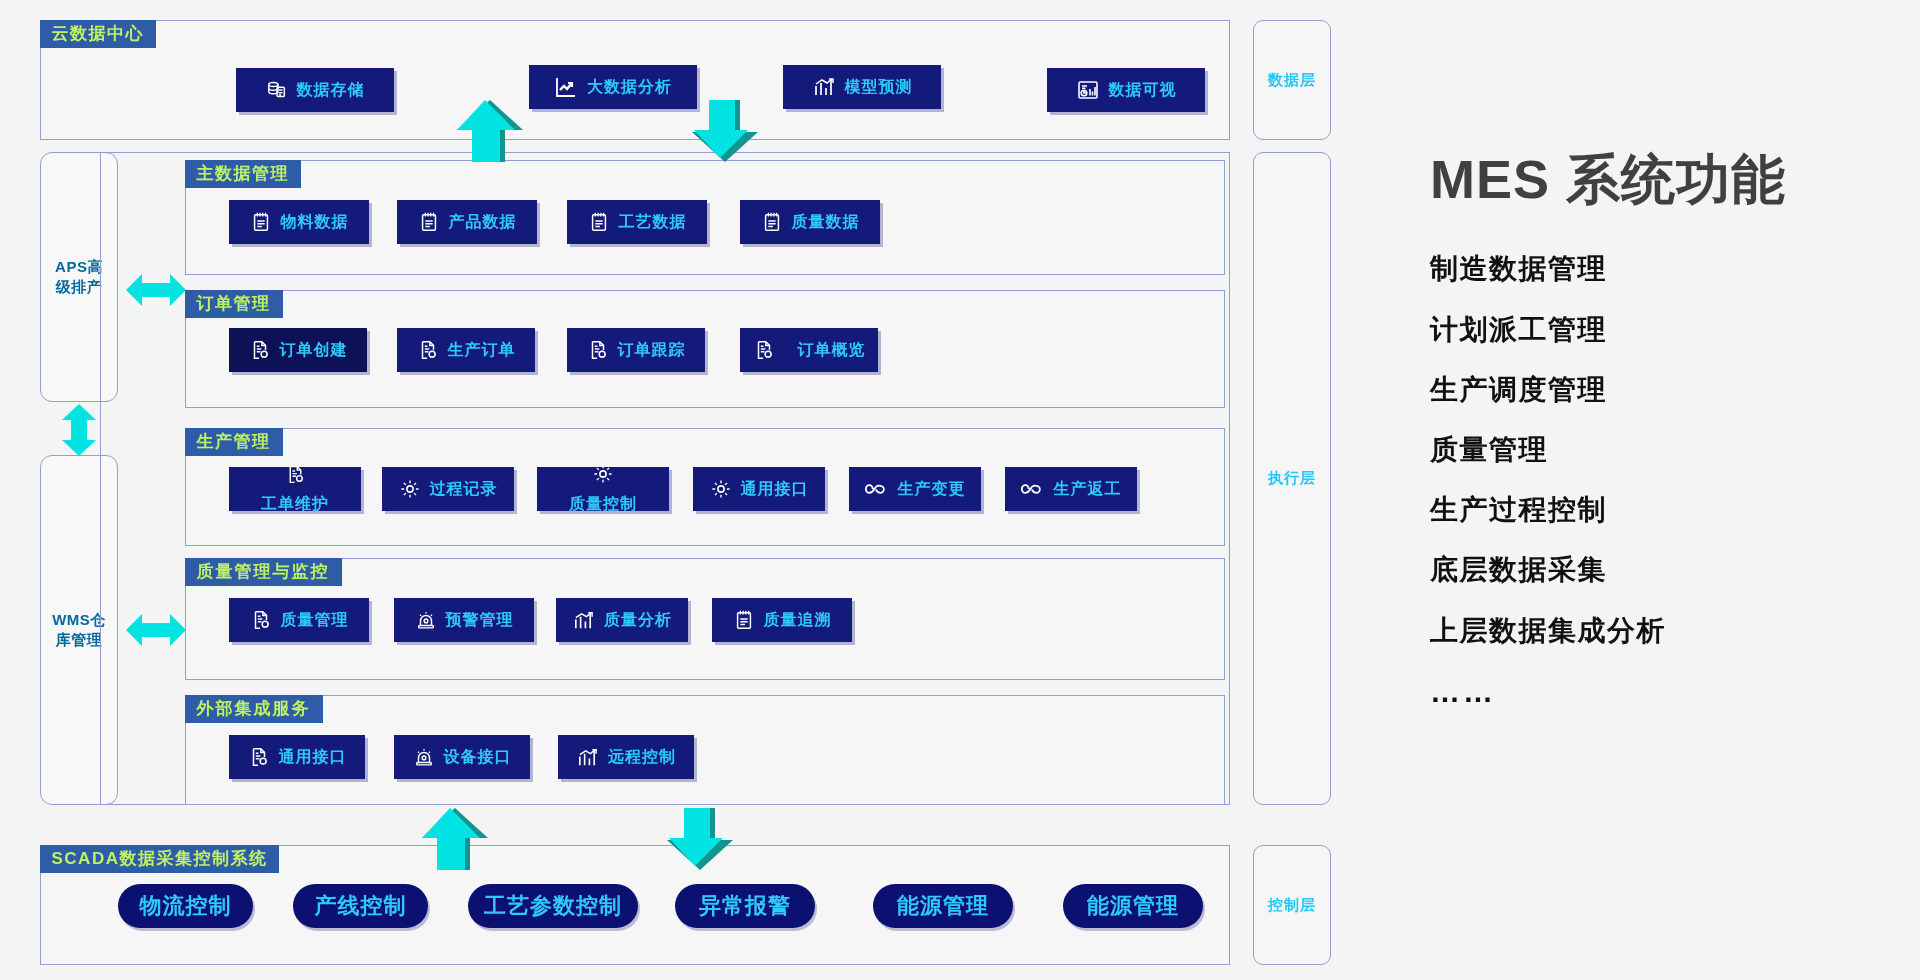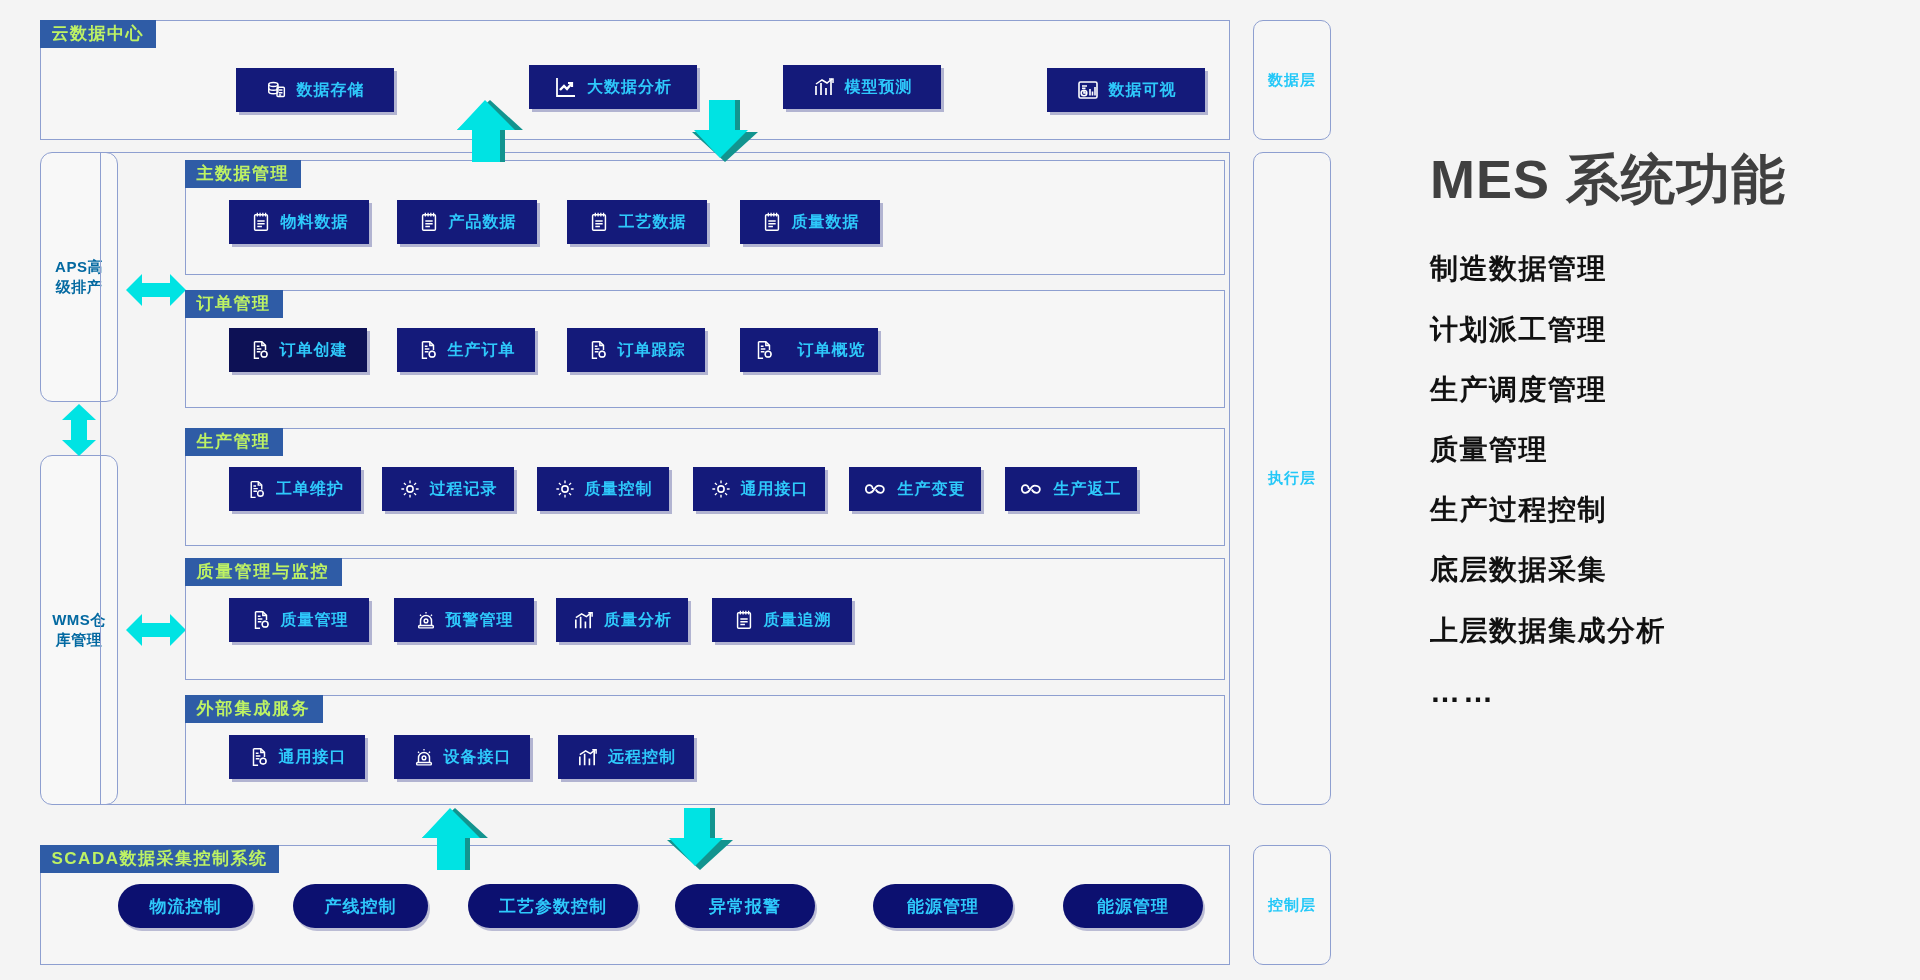--- a/index.html
+++ b/index.html
@@ -85,21 +85,21 @@
   .btn.dark { background: #0d1155; }
 
   
   .pill {
     position: absolute;
     background: #0c1070;
     color: #2ec9fb;
     border-radius: 22px;
     height: 44px;
     display: flex; align-items: center; justify-content: center;
-    font-size: 17px; font-weight: bold; letter-spacing: 1px;
+    font-size: 22px; font-weight: bold; letter-spacing: 1px;
     box-shadow: 2px 3px 0 rgba(12,16,112,.25);
     white-space: nowrap;
   }
 
   
   .arrow { position: absolute; }
   .arrow svg { display: block; }
 
   
   #title-panel { position: absolute; left: 1430px; top: 150px; width: 460px; }
@@ -293,21 +293,21 @@
         <circle cx="16.5" cy="16.5" r="3.2"></circle>
           <path d="M16.5 12.8v1.1M16.5 19.1v1.1M12.8 16.5h1.1M19.1 16.5h1.1" stroke-width="1.3"></path>
       </svg>
     </span>
     <span>订单概览</span>
   </div>
 
   <div class="panel" style="left:185px; top:428px; width:1040px; height:118px;">
     <div class="sec-tab">生产管理</div>
   </div>
-  <div class="btn" style="left:229px; top:467px; width:132px;">
+  <div class="btn" style="left:229px; top:467px; width:132px;flex-direction:column;">
     <span class="ico">
       <svg width="21" height="21" viewBox="0 0 24 24" fill="none" stroke="#ffffff" stroke-width="1.6">
         <path d="M6 3h8l4 4v5"></path>
           <path d="M6 3v18h5"></path>
           <path d="M14 3v4h4"></path>
         <path d="M8.5 8h3M8.5 11h5M8.5 14h4"></path>
         <circle cx="16.5" cy="16.5" r="3.2"></circle>
           <path d="M16.5 12.8v1.1M16.5 19.1v1.1M12.8 16.5h1.1M19.1 16.5h1.1" stroke-width="1.3"></path>
       </svg>
     </span>
@@ -315,21 +315,21 @@
   </div>
   <div class="btn" style="left:382px; top:467px; width:132px;">
     <span class="ico">
       <svg width="22" height="22" viewBox="0 0 24 24" fill="none" stroke="#ffffff" stroke-width="1.7">
         <circle cx="12" cy="12" r="3.4"></circle>
         <path d="M12 2.6v3M12 18.4v3M2.6 12h3M18.4 12h3M5.4 5.4l2.1 2.1M16.5 16.5l2.1 2.1M18.6 5.4l-2.1 2.1M7.5 16.5l-2.1 2.1" stroke-width="1.5"></path>
       </svg>
     </span>
     <span>过程记录</span>
   </div>
-  <div class="btn" style="left:537px; top:467px; width:132px;">
+  <div class="btn" style="left:537px; top:467px; width:132px;flex-direction:column;">
     <span class="ico">
       <svg width="22" height="22" viewBox="0 0 24 24" fill="none" stroke="#ffffff" stroke-width="1.7">
         <circle cx="12" cy="12" r="3.4"></circle>
         <path d="M12 2.6v3M12 18.4v3M2.6 12h3M18.4 12h3M5.4 5.4l2.1 2.1M16.5 16.5l2.1 2.1M18.6 5.4l-2.1 2.1M7.5 16.5l-2.1 2.1" stroke-width="1.5"></path>
       </svg>
     </span>
     <span>质量控制</span>
   </div>
   <div class="btn" style="left:693px; top:467px; width:132px;">
     <span class="ico">

